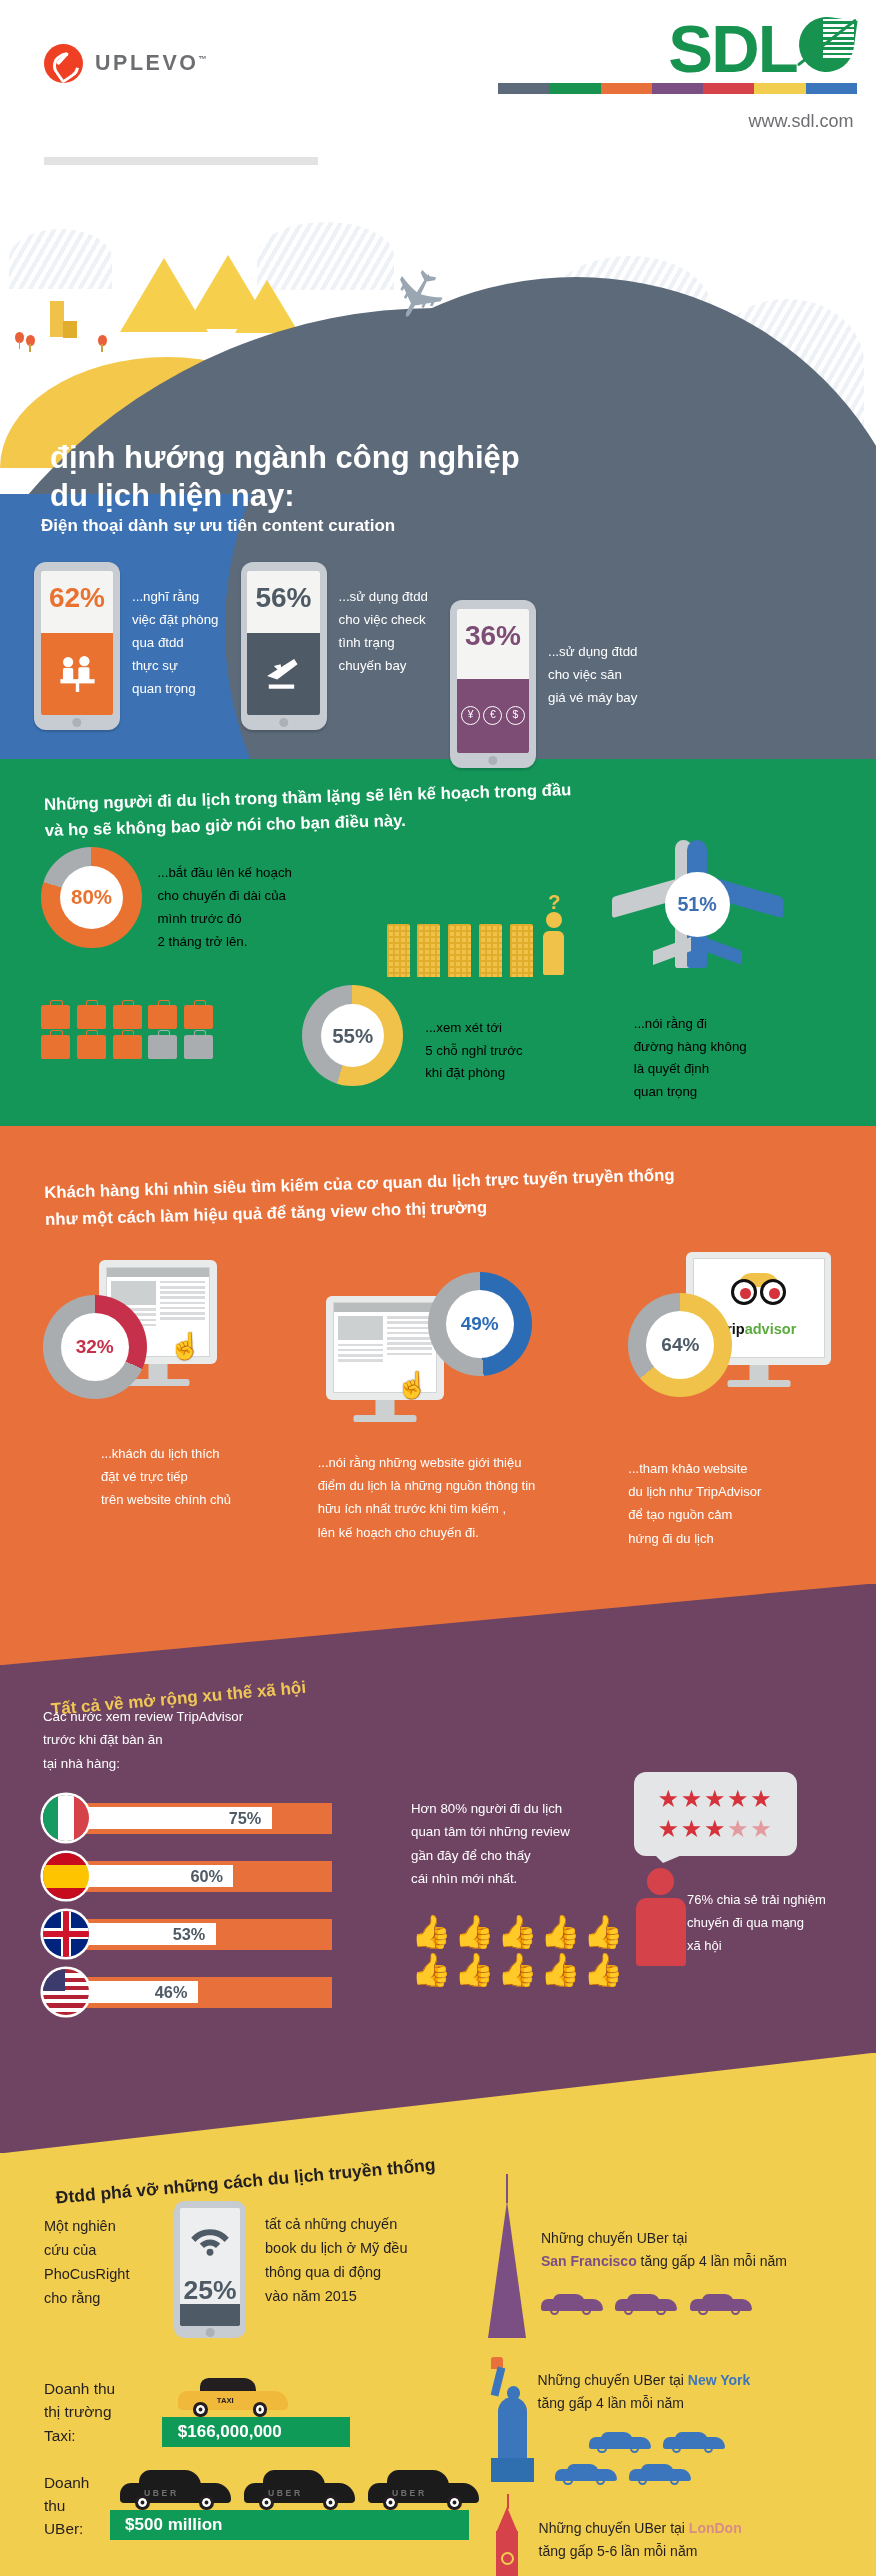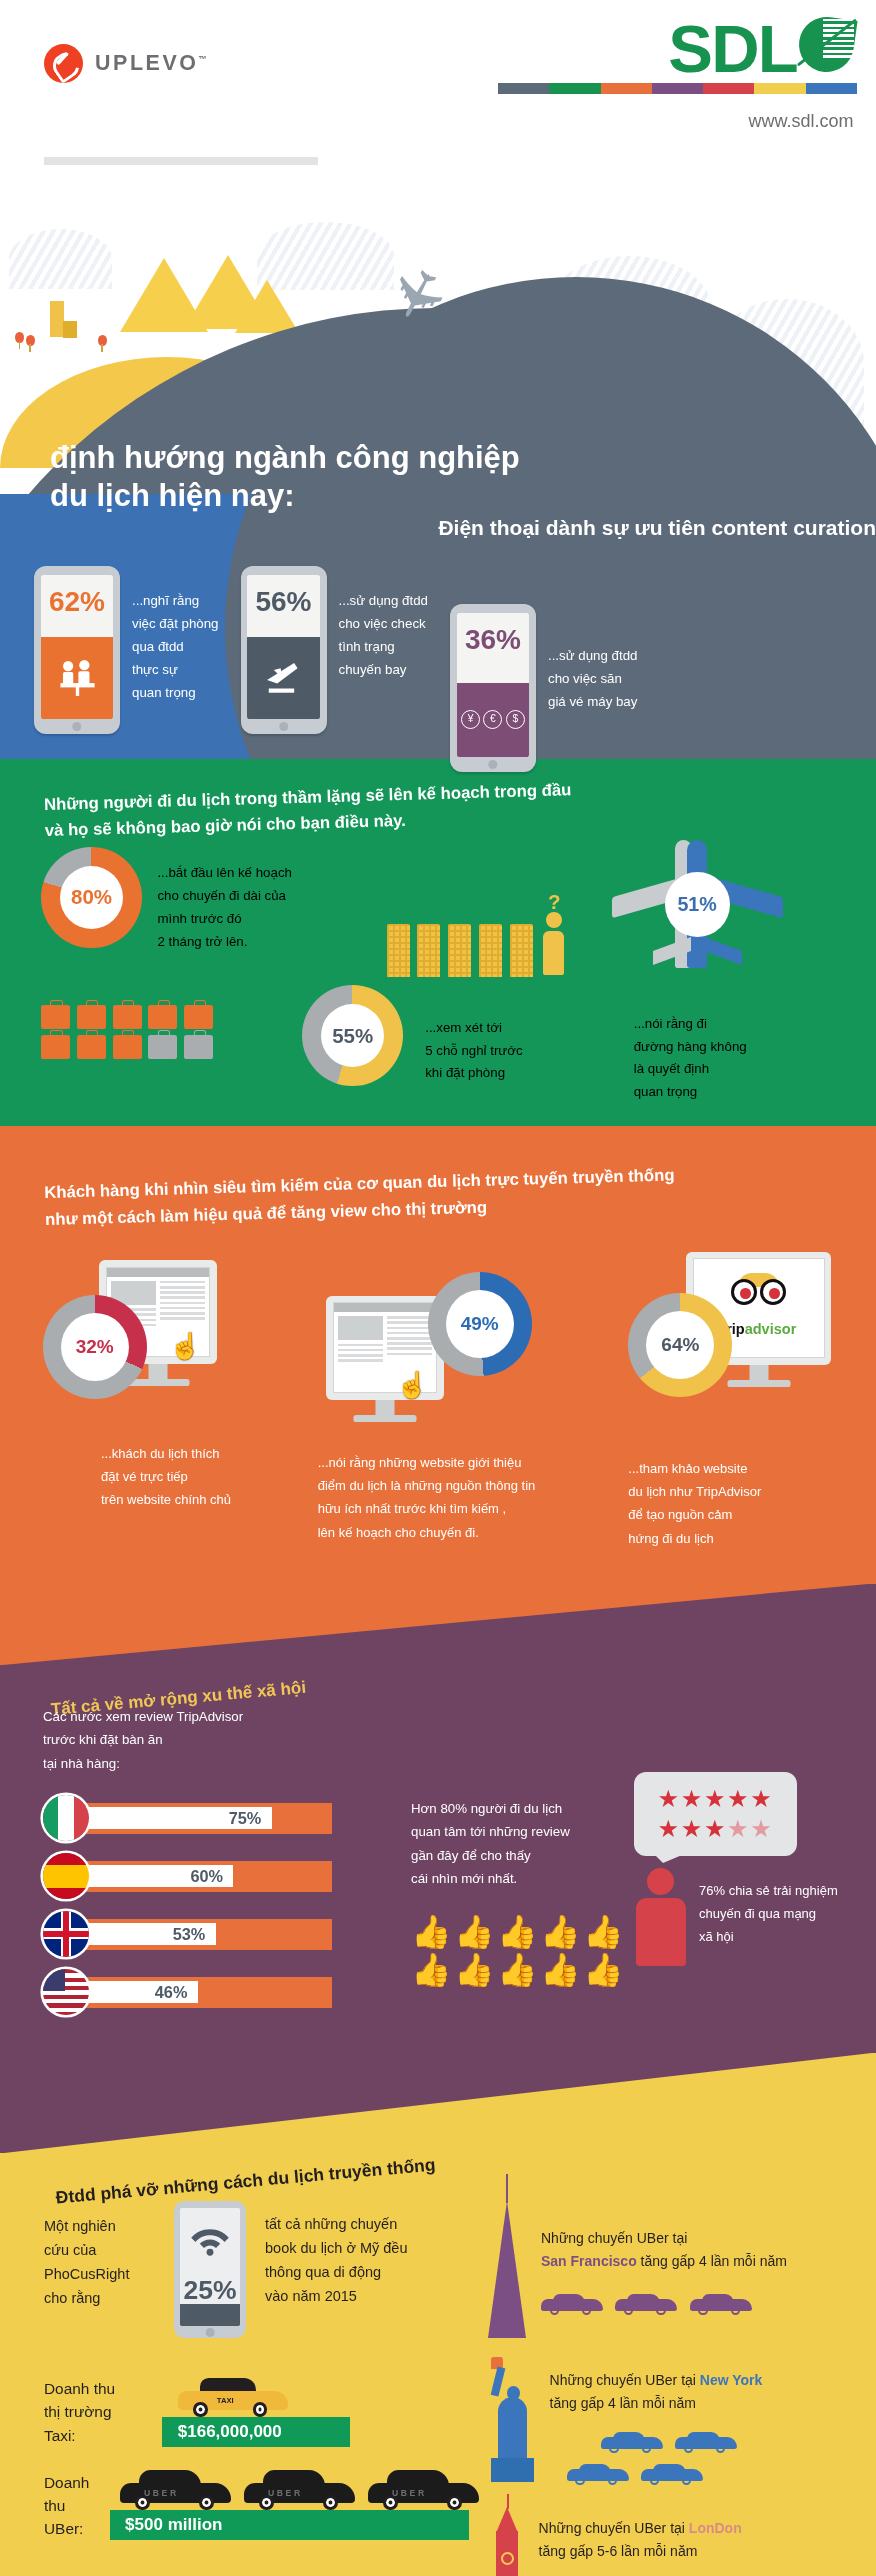--- a/index.html
+++ b/index.html
@@ -68,21 +68,21 @@
 
   
   .title-block { position:absolute; left:0; top:436px; width:876px; z-index:5; }
   .title-1 { color:#f0c755; font-size:29px; font-weight:bold; padding-left:50px; letter-spacing:0.4px; }
   .title-2 { color:#fff; font-size:31px; font-weight:bold; padding-left:50px; line-height:1.22; margin-top:3.4px; }
 
   
   .sec-mobile { position:relative; width:876px; height:265px; background:#3c72b4; margin-top:-1.7px; }
   .sec-mobile .globe-cut { position:absolute; right:-51px; top:-217px; width:702px; height:702px; border-radius:50%; background:#5c6a79; }
   .sec-head { position:relative; z-index:3; color:#fff; font-weight:bold; }
-  .mobile-head { font-size:21px; padding:22px 0 0 41px;text-align:right; }
+  .mobile-head { font-size:17px; padding:22px 0 0 41px; }
   .phones { position:relative; z-index:3; display:flex; padding:26px 0 0 34px; gap:22px; }
   .phone-item { display:flex; align-items:flex-start; gap:12px; }
   .phone { width:86px; height:168px; background:#c6ccd2; border-radius:12px; padding:8.6px 6.8px 15.4px 6.8px; position:relative; box-shadow:0 1.7px 2.6px rgba(0,0,0,.18); }
   .phone .screen { width:100%; height:100%; background:#f4f4f2; border-radius:2.6px; overflow:hidden; position:relative; }
   .phone .pct { text-align:center; font-size:28px; font-weight:bold; padding-top:11px; }
   .phone .lower { position:absolute; left:0; bottom:0; width:100%; height:82px; display:flex; align-items:center; justify-content:center; color:#fff; font-size:29px; }
   .phone .home { position:absolute; left:50%; bottom:3.4px; transform:translateX(-50%); width:9.4px; height:9.4px; border-radius:50%; background:#aab1b8; }
   .p-orange .pct { color:#ea7230; } .p-orange .lower { background:#ea7230; }
   .p-grey .pct { color:#4e5a66; } .p-grey .lower { background:#4e5a66; }
   .p-purple { margin-top:38px; } .p-purple .pct { color:#7d4d76; } .p-purple .lower { background:#7d4d76; height:74px; }
@@ -642,21 +642,21 @@
           <div class="thumb pale">👍</div>
           <div class="thumb pale">👍</div>
         </div>
       </div>
 
       <div style="width:240px;padding-top:86px;position:relative">
         <div class="bubble">
           <div class="stars">★★★★★</div>
           <div class="stars">★★★<span class="pale">★★</span></div>
         </div>
-        <div style="display:flex;align-items:flex-start;gap:12px;margin-top:12px">
+        <div style="display:flex;align-items:center;margin-top:12px">
           <div class="person-red">
               <div class="h"></div>
               <div class="b"></div>
             </div>
           <div class="purple-sub" style="white-space:pre-line;padding:12px 0 0 0;font-size:13px">76% chia sẻ  trải nghiệm
 chuyến đi qua mạng
 xã hội</div>
         </div>
       </div>
     </div>
@@ -756,21 +756,21 @@
               <span>tăng gấp 4 lần mỗi năm</span>
             </div>
             <div style="margin-top:19px">
               <span class="city-car cc-purple"><span class="tp"></span><span class="bd"></span><span class="w" style="left:8.6px"></span><span class="w" style="left:41px"></span></span>
               <span class="city-car cc-purple"><span class="tp"></span><span class="bd"></span><span class="w" style="left:8.6px"></span><span class="w" style="left:41px"></span></span>
               <span class="city-car cc-purple"><span class="tp"></span><span class="bd"></span><span class="w" style="left:8.6px"></span><span class="w" style="left:41px"></span></span>
             </div>
           </div>
         </div>
 
-        <div style="display:flex;align-items:flex-start;gap:12px;margin-top:15.4px">
+        <div style="display:flex;align-items:flex-start;margin-top:15.4px">
           <div class="liberty">
               <div class="torch"></div>
               <div class="arm"></div>
               <div class="head"></div>
               <div class="gown"></div>
               <div class="base"></div>
             </div>
           <div style="padding-top:15.4px">
             <div class="city-text">
               <span>Những chuyến UBer tại </span><b class="ny">New York</b><br>

